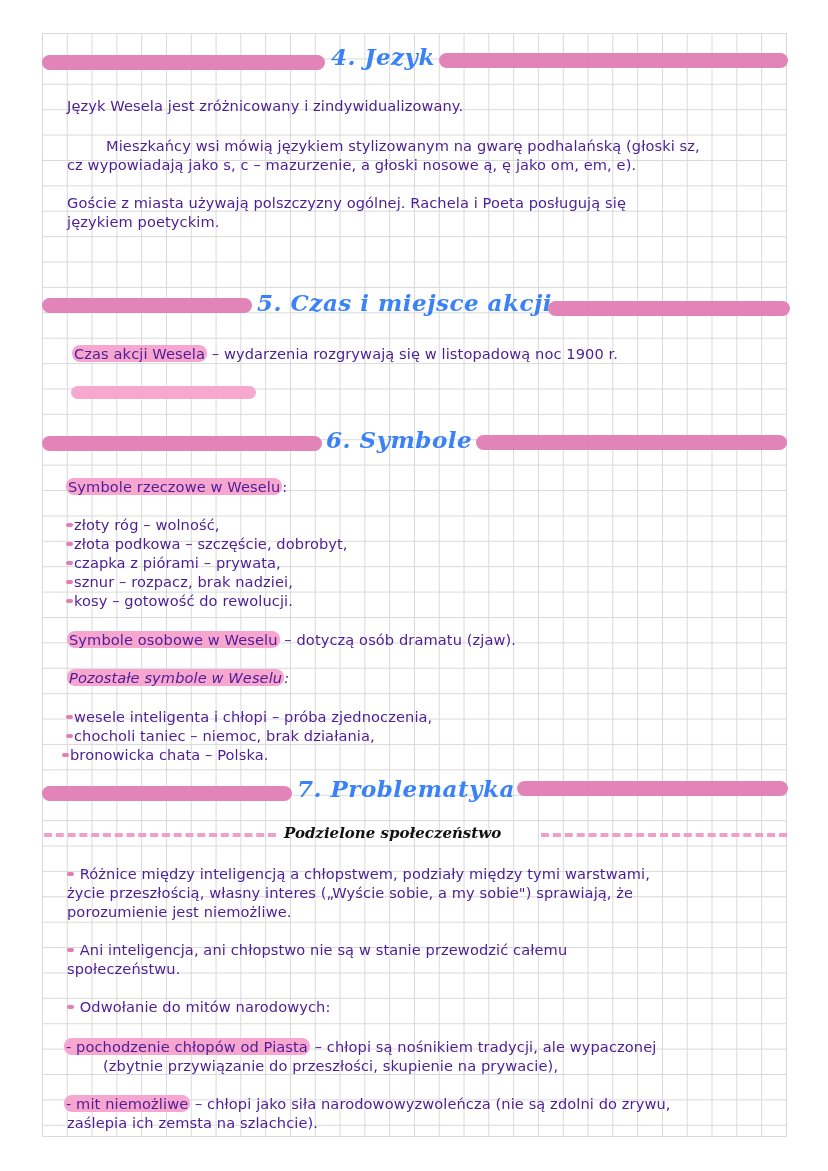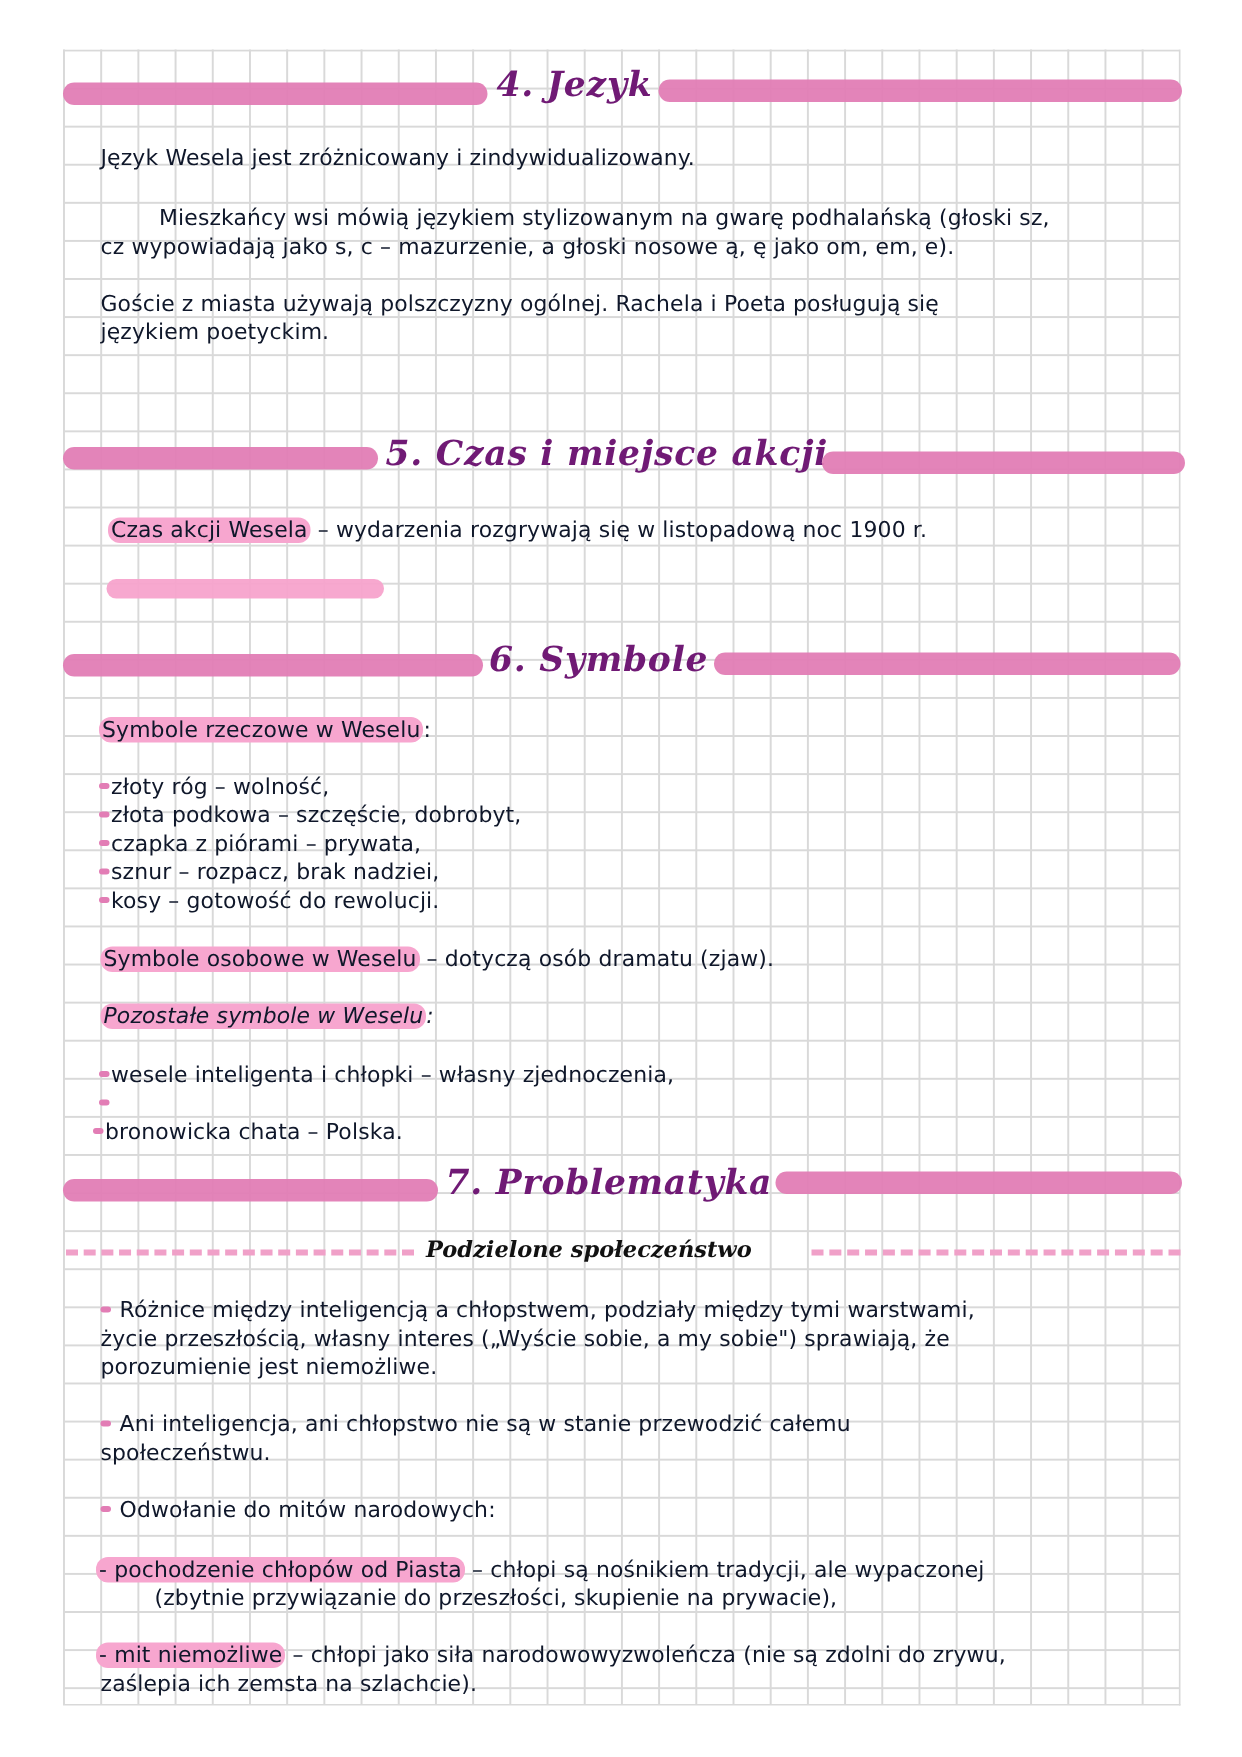--- a/index.html
+++ b/index.html
@@ -10,28 +10,28 @@
     background-image:
       linear-gradient(to right, #d9d9d9 1px, transparent 1px),
       linear-gradient(to bottom, #d9d9d9 1px, transparent 1px);
     background-size:24.8px 25.4px;
     border-right:1px solid #d9d9d9; border-bottom:1px solid #d9d9d9;
   }
   .bar { position:absolute; height:15px; border-radius:8px; background:#e27db5; opacity:0.95; }
   .bar.light { background:#f7a3cc; height:13px; }
   .heading {
     position:absolute; font-family:"DejaVu Serif", serif; font-style:italic; font-weight:bold;
-    font-size:23px; color:#701a75; white-space:nowrap; letter-spacing:0.5px;
+    font-size:23px; color:#3b82f6; white-space:nowrap; letter-spacing:0.5px;
   }
   .subheading {
     position:absolute; font-family:"DejaVu Serif", serif; font-style:italic; font-weight:bold;
     font-size:15px; color:#111; white-space:nowrap;
   }
   .dash { position:absolute; height:0; border-top:4px dashed #f0a0c8; }
-  .txt { position:absolute; font-size:14.6px; line-height:19px; white-space:nowrap; color:#0f172a; letter-spacing:0.1px;text-align:center; }
+  .txt { position:absolute; font-size:14.6px; line-height:19px; white-space:nowrap; color:#4c1d95; letter-spacing:0.1px;text-align:center; }
   .hl { background:#f7a6cf; border-radius:8px; padding:0 2px; }
   .bullet { display:inline-block; width:7px; height:4px; background:#e27db5; border-radius:2px; vertical-align:middle; margin-right:1px; position:relative; top:-1px; }
 </style>
 </head>
 <body>
 
 <div class="grid"></div>
 
 <div class="bar" style="left:42px; top:55px; width:283px;"></div>
 <div class="heading" style="left:331px; top:43px;">4. Jezyk</div>
@@ -64,22 +64,22 @@
 <div class="txt" style="left:66px; top:553px;"><span class="bullet"></span><span>czapka z piórami – prywata,</span></div>
 <div class="txt" style="left:66px; top:572px;"><span class="bullet"></span><span>sznur – rozpacz, brak nadziei,</span></div>
 <div class="txt" style="left:66px; top:591px;"><span class="bullet"></span><span>kosy – gotowość do rewolucji.</span></div>
 
 <div class="txt" style="left:67px; top:630px;">
   <span class="hl">Symbole osobowe w Weselu</span><span> – dotyczą osób dramatu (zjaw).</span>
 </div>
 <div class="txt" style="left:67px; top:668px;font-style:italic;">
   <span class="hl">Pozostałe symbole w Weselu</span><span>:</span>
 </div>
-<div class="txt" style="left:66px; top:707px;"><span class="bullet"></span><span>wesele inteligenta i chłopki – własny zjednoczenia,</span></div>
-<div class="txt" style="left:66px; top:726px;"><span class="bullet"></span></div>
+<div class="txt" style="left:66px; top:707px;"><span class="bullet"></span><span>wesele inteligenta i chłopi – próba zjednoczenia,</span></div>
+<div class="txt" style="left:66px; top:726px;"><span class="bullet"></span><span>chocholi taniec – niemoc, brak działania,</span></div>
 <div class="txt" style="left:62px; top:745px;"><span class="bullet"></span><span>bronowicka chata – Polska.</span></div>
 
 <div class="bar" style="left:42px; top:786px; width:250px;"></div>
 <div class="heading" style="left:297px; top:775px;">7. Problematyka</div>
 <div class="bar" style="left:517px; top:781px; width:271px;"></div>
 
 <div class="dash" style="left:44px; top:833px; width:232px;"></div>
 <div class="subheading" style="left:284px; top:824px;">Podzielone społeczeństwo</div>
 <div class="dash" style="left:541px; top:833px; width:246px;"></div>
 

